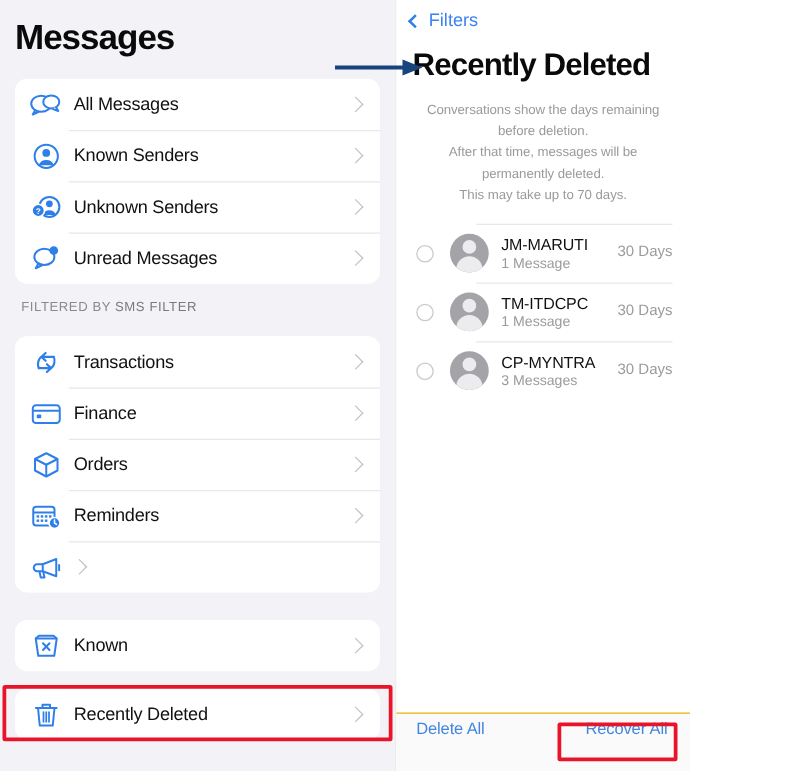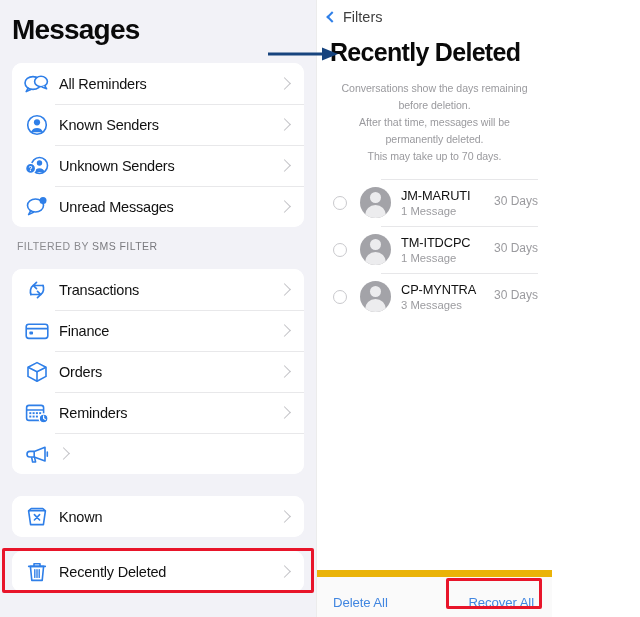--- a/index.html
+++ b/index.html
@@ -82,21 +82,21 @@
 
   
   .right-panel {
     flex:1; height:617px; background:#ffffff;
     position:relative; overflow:hidden;
     border-left:1px solid #ececec;
   }
   .back-nav {
     display:flex; align-items:center;
     padding:9px 0 0 9px;
-    color:#404040;
+    color:#3b82f6;
     font-size:14.5px;
   }
   .back-chev {
     width:8px; height:8px;
     border-left:2px solid #2f7fe8;
     border-bottom:2px solid #2f7fe8;
     transform:rotate(45deg);
     margin-right:7px; margin-left:2px;
   }
   .page-title {
@@ -160,24 +160,24 @@
   .conv-days {
     font-size:12px; color:#9b9b9f;
     flex:0 0 auto; align-self:flex-start;
     margin-top:15px;
   }
 
   .toolbar {
     position:absolute; left:0; right:0; bottom:0;
     height:47px;
     background:#fafafa;
-    border-top:7px solid #eab308;
-    display:flex; align-items:center;
+    border-top:1px solid #eab308;
+    display:flex; 
     justify-content:space-between;
-    padding:10px 18px 0 16px;
+    padding:4px 18px 0 16px;
   }
   .tb-btn {
     font-size:13.2px; color:#4186e0;
     letter-spacing:-0.1px;
   }
   .hl-right {
     position:absolute;
     right:10px; bottom:8px;
     width:96px; height:31px;
     border:3px solid #e8152a;
@@ -205,21 +205,21 @@
 
       <div class="row">
         <span class="row-ico">
           <svg width="25" height="20" viewBox="0 0 25 20">
             <ellipse cx="9" cy="9" rx="8" ry="6.4" fill="none" stroke="#2f7fe8" stroke-width="1.6"></ellipse>
             <path d="M4.5 13.5 L2.2 17.6 L7.4 15.2" fill="none" stroke="#2f7fe8" stroke-width="1.6" stroke-linejoin="round"></path>
             <ellipse cx="17" cy="7.5" rx="6.4" ry="5.2" fill="#fff" stroke="#2f7fe8" stroke-width="1.6"></ellipse>
             <path d="M20.5 11.2 L22.6 14.8 L18 13.1" fill="#fff" stroke="#2f7fe8" stroke-width="1.6" stroke-linejoin="round"></path>
           </svg>
         </span>
-        <span class="row-label">All Reminders</span>
+        <span class="row-label">All Messages</span>
         <span class="chev"></span>
       </div>
 
       <div class="row">
         <span class="row-ico">
           <svg width="22" height="22" viewBox="0 0 22 22">
             <circle cx="11" cy="11" r="9.3" fill="none" stroke="#2f7fe8" stroke-width="1.6"></circle>
             <circle cx="11" cy="8.3" r="3.1" fill="#2f7fe8"></circle>
             <path d="M4.9 18.2a6.5 6.5 0 0 1 12.2 0" fill="#2f7fe8"></path>
           </svg>

